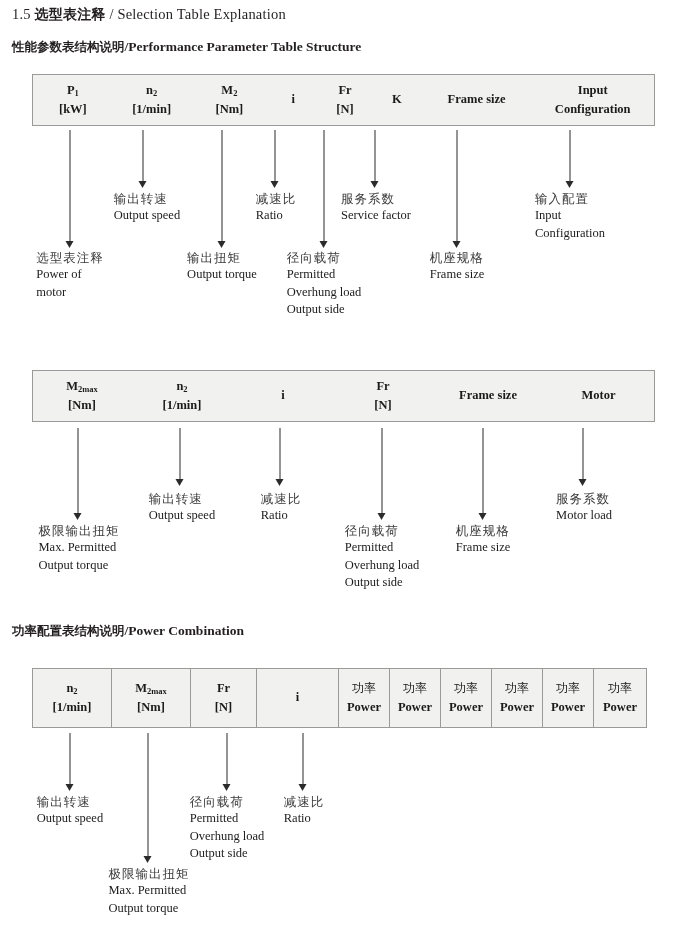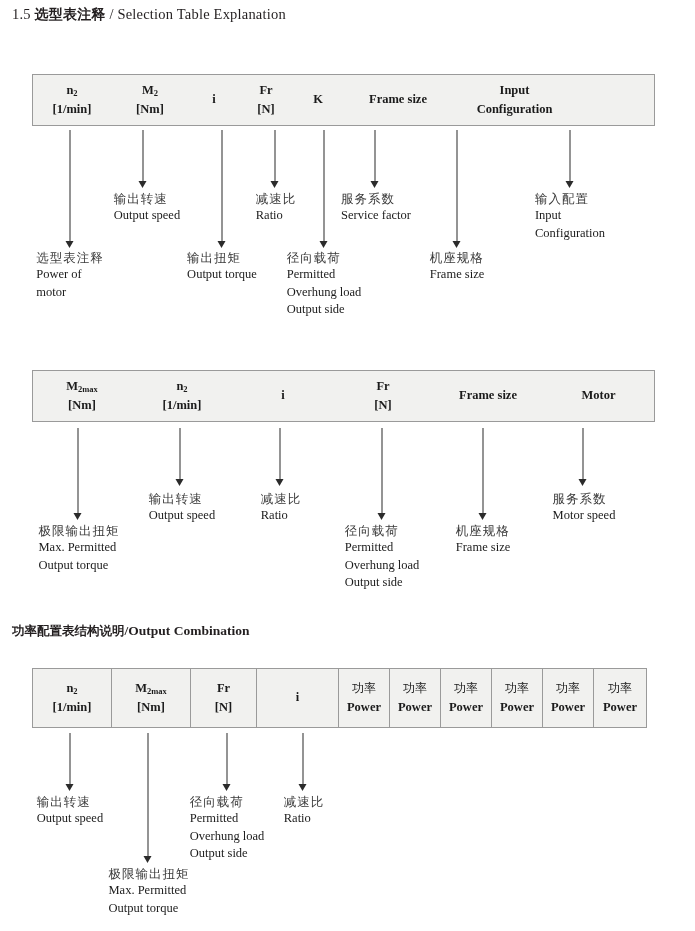--- a/index.html
+++ b/index.html
@@ -115,22 +115,29 @@
 
 <div class="page">
 
   <div class="doc-title">
     <span>1.5</span>
     <span class="cn">选型表注释</span>
     <span class="sep">/</span>
     <span class="en">Selection Table Explanation</span>
   </div>
 
+  <div class="sec-title" style="top:39px">
+    <span class="cn">性能参数表结构说明</span><span class="en">/</span><span class="en">Performance Parameter Table Structure</span>
+  </div>
 
   <div class="tbl" style="left:32px; top:74px; width:623px; height:52px;">
+    <div class="cell" style="width:80px">
+      <div class="l1"><span>P</span><sub>1</sub></div>
+      <div class="l2">[kW]</div>
+    </div>
     <div class="cell" style="width:78px">
       <div class="l1"><span>n</span><sub>2</sub></div>
       <div class="l2">[1/min]</div>
     </div>
     <div class="cell" style="width:78px">
       <div class="l1"><span>M</span><sub>2</sub></div>
       <div class="l2">[Nm]</div>
     </div>
     <div class="cell" style="width:50px">
       <div class="l1">i</div>
@@ -289,25 +296,25 @@
     <span class="en">Permitted</span>
     <span class="en">Overhung load</span>
     <span class="en">Output side</span>
   </div>
   <div class="ann" style="left:483px; top:522px">
     <span class="cn">机座规格</span>
     <span class="en">Frame size</span>
   </div>
   <div class="ann" style="left:584px; top:490px">
     <span class="cn">服务系数</span>
-    <span class="en">Motor speed</span>
+    <span class="en">Motor load</span>
   </div>
 
   <div class="sec-title" style="top:623px">
-    <span class="cn">功率配置表结构说明</span><span class="en">/</span><span class="en">Output Combination</span>
+    <span class="cn">功率配置表结构说明</span><span class="en">/</span><span class="en">Power Combination</span>
   </div>
 
   <div class="tbl divided" style="left:32px; top:668px; width:615px; height:60px;">
     <div class="cell" style="width:78px">
       <div class="l1"><span>n</span><sub>2</sub></div>
       <div class="l2">[1/min]</div>
     </div>
     <div class="cell" style="width:79px">
       <div class="l1"><span>M</span><sub>2max</sub></div>
       <div class="l2">[Nm]</div>

